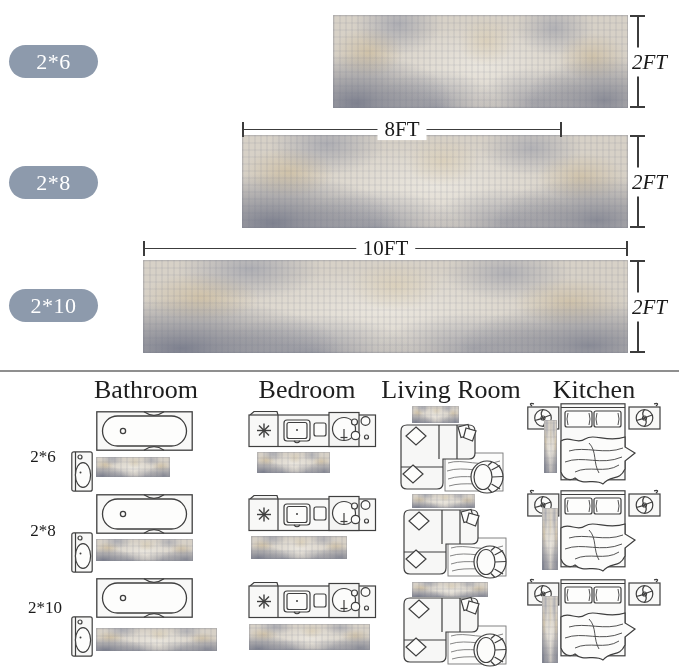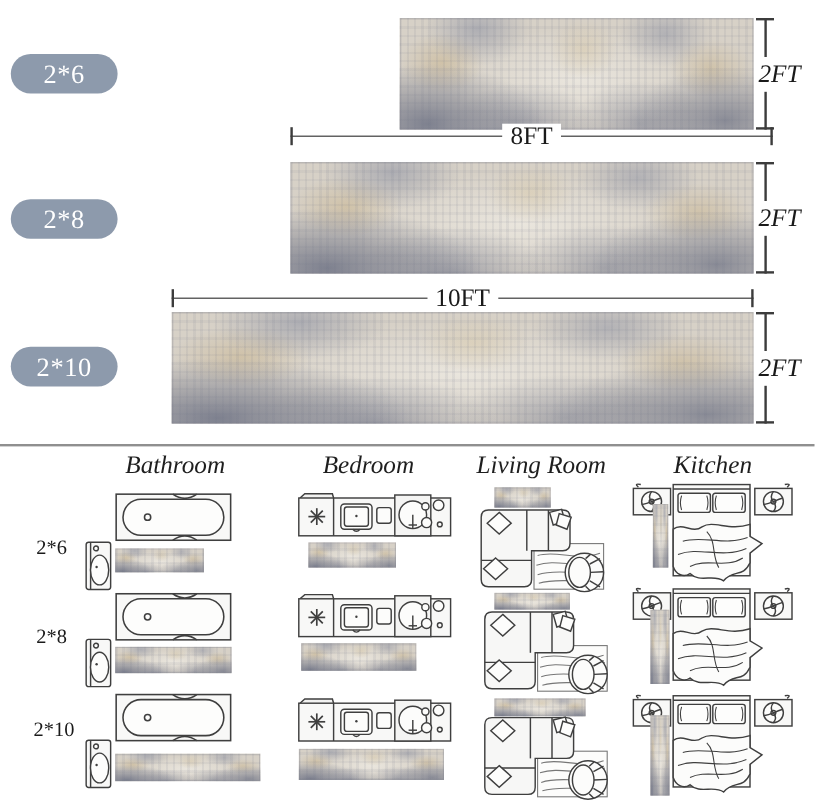--- a/index.html
+++ b/index.html
@@ -36,21 +36,21 @@
               background:#fff;padding:0 7px;font-size:21px;line-height:1;white-space:nowrap;}
   
   .dim-v{position:absolute;width:34px;font-style:italic;}
   .dim-v .line{position:absolute;left:7px;top:0;bottom:0;width:1.6px;background:#3c3c3c;}
   .dim-v .tick{position:absolute;left:0;width:15px;height:1.6px;background:#3c3c3c;}
   .dim-v .tick.t{top:0;} .dim-v .tick.b{bottom:0;}
   .dim-v .lbl{position:absolute;left:1px;top:50%;transform:translateY(-50%);
               background:#fff;padding:4px 0 4px 1px;font-size:21px;line-height:1;white-space:nowrap;}
 
   .divider{position:absolute;left:0;top:370px;width:679px;height:2px;background:#8f8f8f;}
-  .hdr{position:absolute;top:375px;transform:translateX(-50%);font-size:21px;color:#1e1e1e;white-space:nowrap;font-style:italic;}
+  .hdr{position:absolute;top:375px;transform:translateX(-50%);font-size:26px;color:#1e1e1e;white-space:nowrap;}
   .rowlbl{position:absolute;transform:translateX(-50%);font-size:17px;color:#1a1a1a;white-space:nowrap;}
   svg.scene{position:absolute;overflow:visible;}
   .hidden-defs{position:absolute;width:0;height:0;overflow:hidden;}
 </style>
 </head>
 <body>
 
 <div class="canvas">
 
   <svg class="hidden-defs" aria-hidden="true">
@@ -159,21 +159,21 @@
   <div class="rugtex" style="left:333px;top:15px;width:295px;height:93px"></div>
   <div class="dim-v" style="left:630px;top:15px;height:93px">
     <span class="tick t"></span>
     <span class="line"></span>
     <span class="tick b"></span>
     <span class="lbl">2FT</span>
   </div>
 
   <div class="pill" style="top:166px">2*8</div>
   <div class="rugtex" style="left:242px;top:135px;width:386px;height:93px"></div>
-  <div class="dim-h" style="left:242px;top:106px;width:402px">
+  <div class="dim-h" style="left:242px;top:122px;width:320px">
     <span class="tick l"></span>
     <span class="line"></span>
     <span class="tick r"></span>
     <span class="lbl">8FT</span>
   </div>
   <div class="dim-v" style="left:630px;top:135px;height:93px">
     <span class="tick t"></span>
     <span class="line"></span>
     <span class="tick b"></span>
     <span class="lbl">2FT</span>

